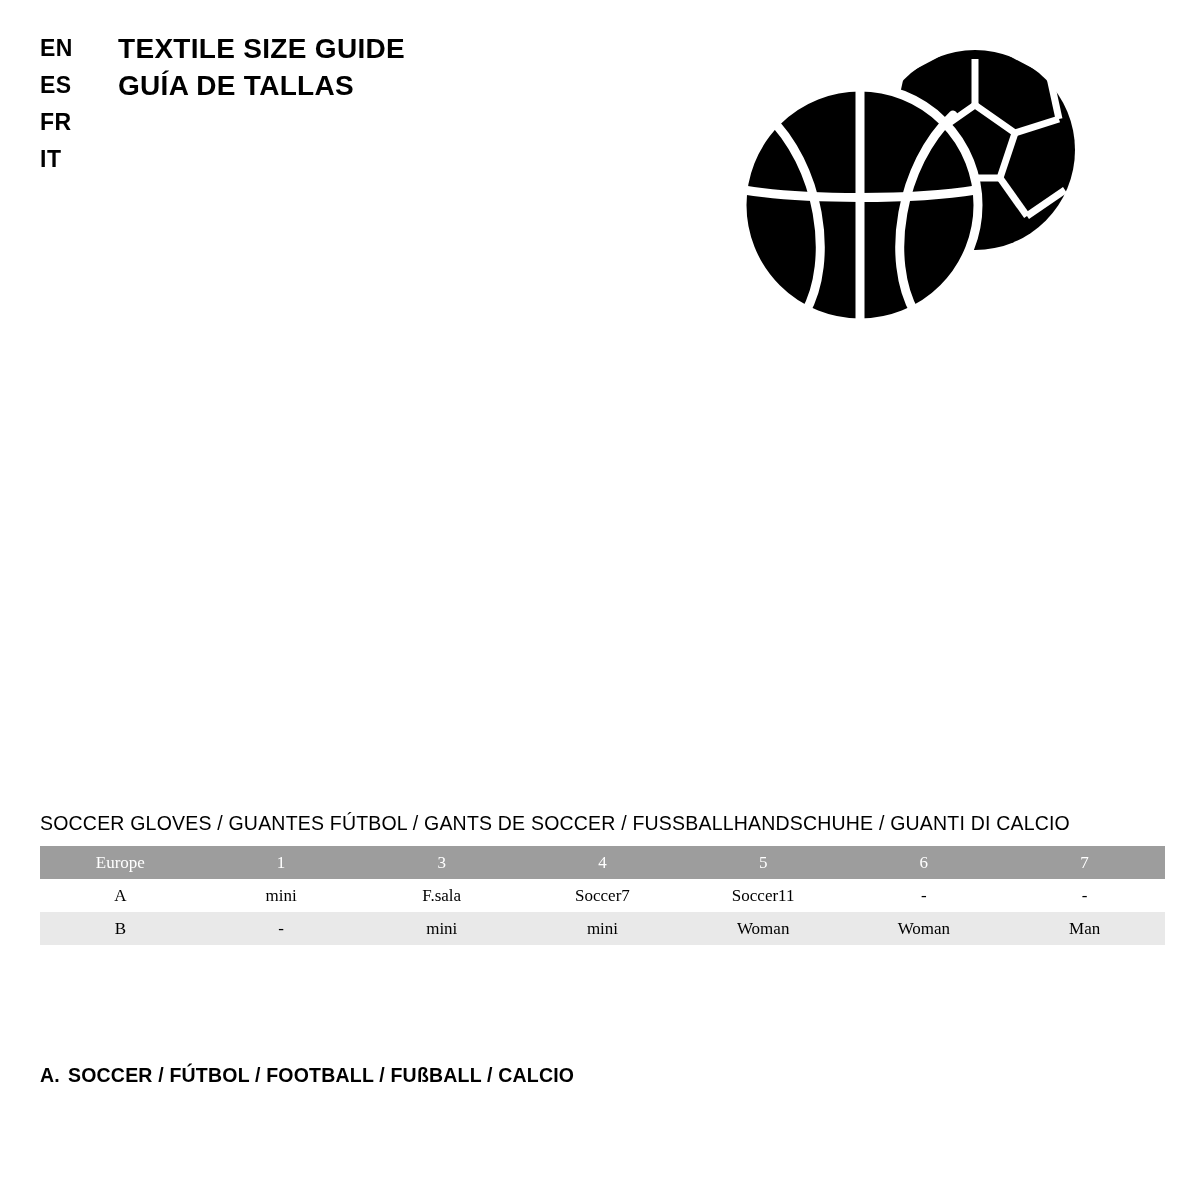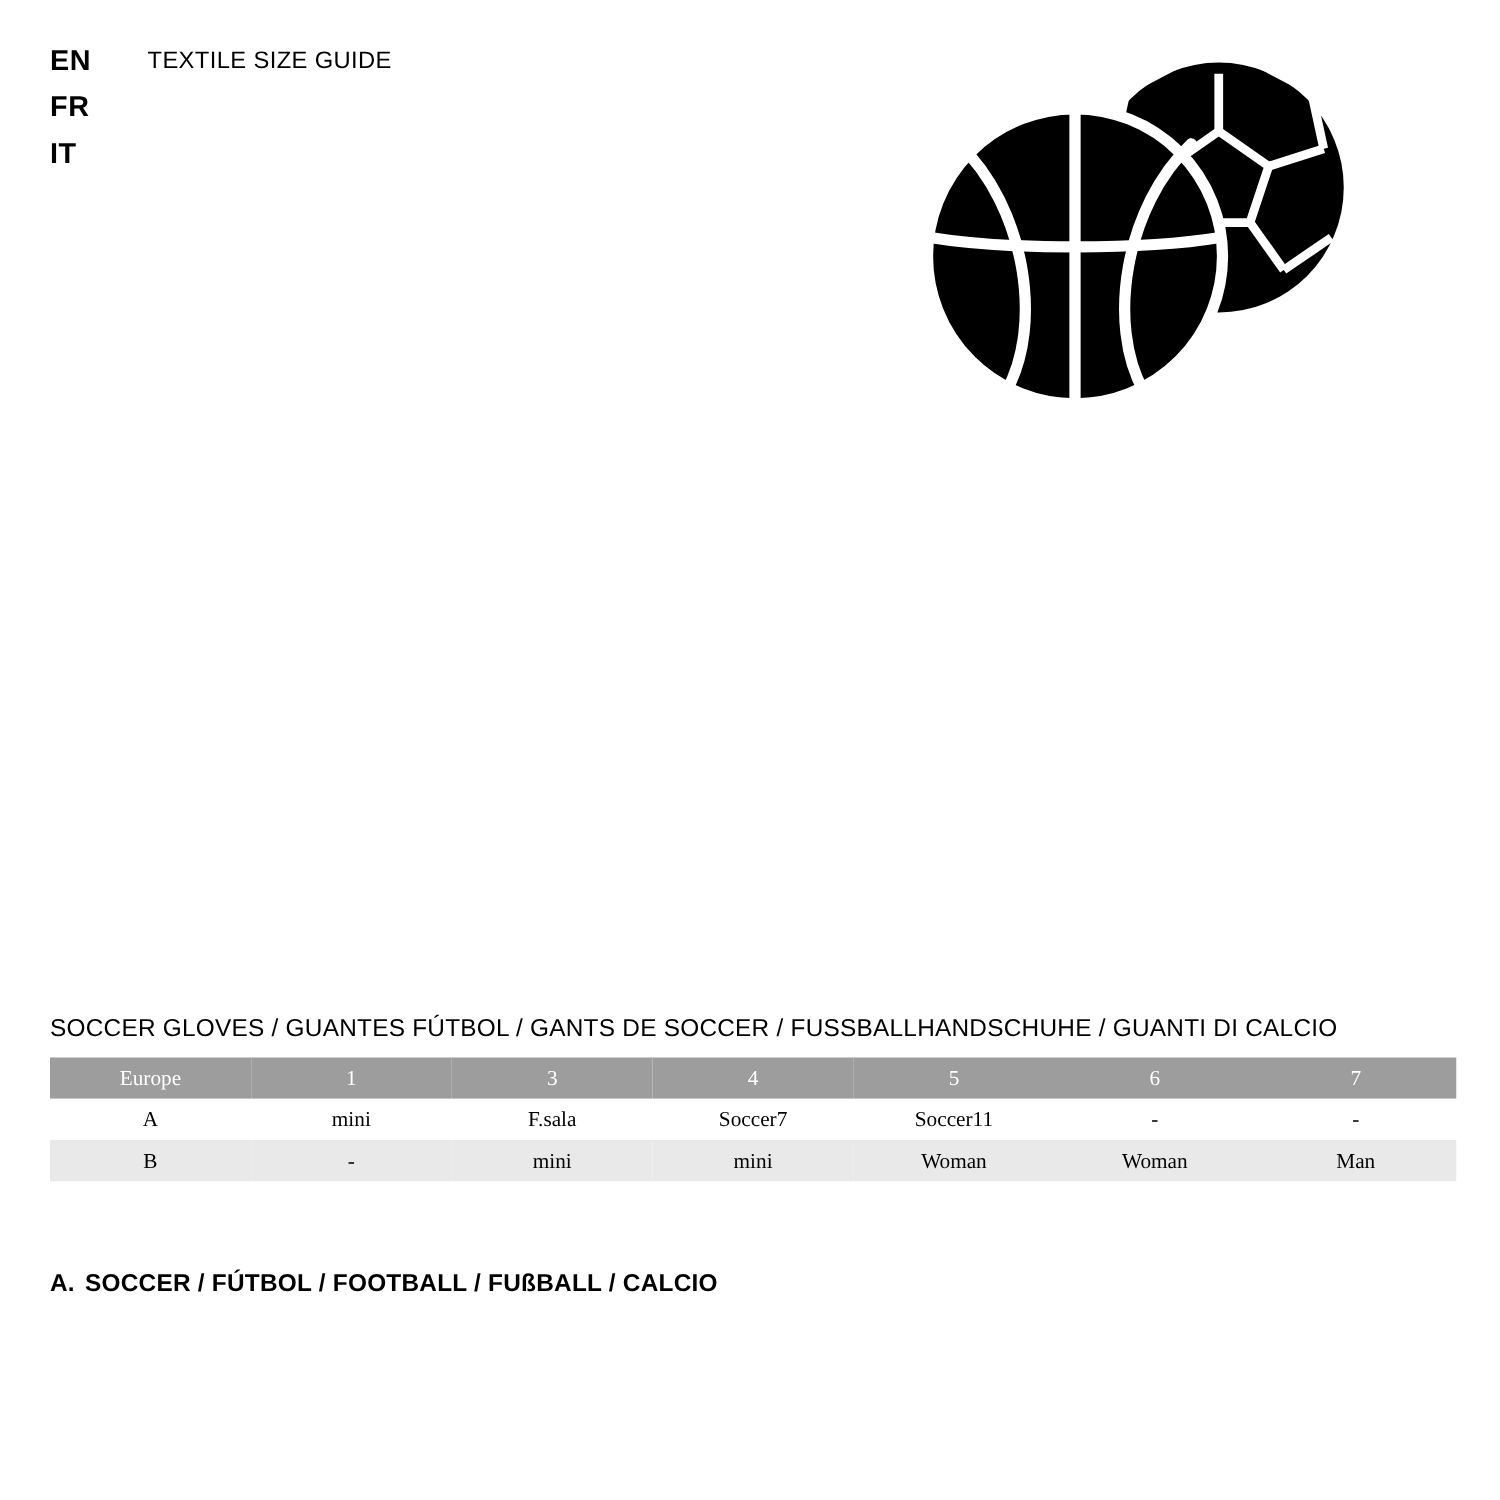--- a/index.html
+++ b/index.html
@@ -30,22 +30,22 @@
   }
   .lang-code {
     width: 78px;
     font-size: 23px;
     font-weight: 700;
     letter-spacing: 0.5px;
     font-stretch: condensed;
     line-height: 1;
   }
   .lang-text {
-    font-size: 19px;
-    font-weight: 400;
+    font-size: 28px;
+    font-weight: 700;
     letter-spacing: 0.3px;
     line-height: 1;
     white-space: nowrap;
   }
 
   
   .balls {
     position: absolute;
     left: 725px;
     top: 45px;
@@ -99,30 +99,35 @@
     top: 1018px;
     width: 1100px;
   }
   .legend-row {
     font-size: 19.5px;
     font-weight: 700;
     letter-spacing: 0.2px;
     line-height: 1;
     height: 30px;
     white-space: nowrap;
+    margin-top: 48px;
   }
   .legend-key { display: inline-block; width: 28px; }
 </style>
 </head>
 <body>
 
 <div class="lang-block">
   <div class="lang-row">
     <div class="lang-code">EN</div>
     <div class="lang-text">TEXTILE SIZE GUIDE</div>
+  </div>
+  <div class="lang-row">
+    <div class="lang-code">ES</div>
+    <div class="lang-text">GUÍA DE TALLAS</div>
   </div>
   <div class="lang-row">
     <div class="lang-code">FR</div>
   </div>
   <div class="lang-row">
     <div class="lang-code">IT</div>
   </div>
 </div>
 
 <div class="balls">

